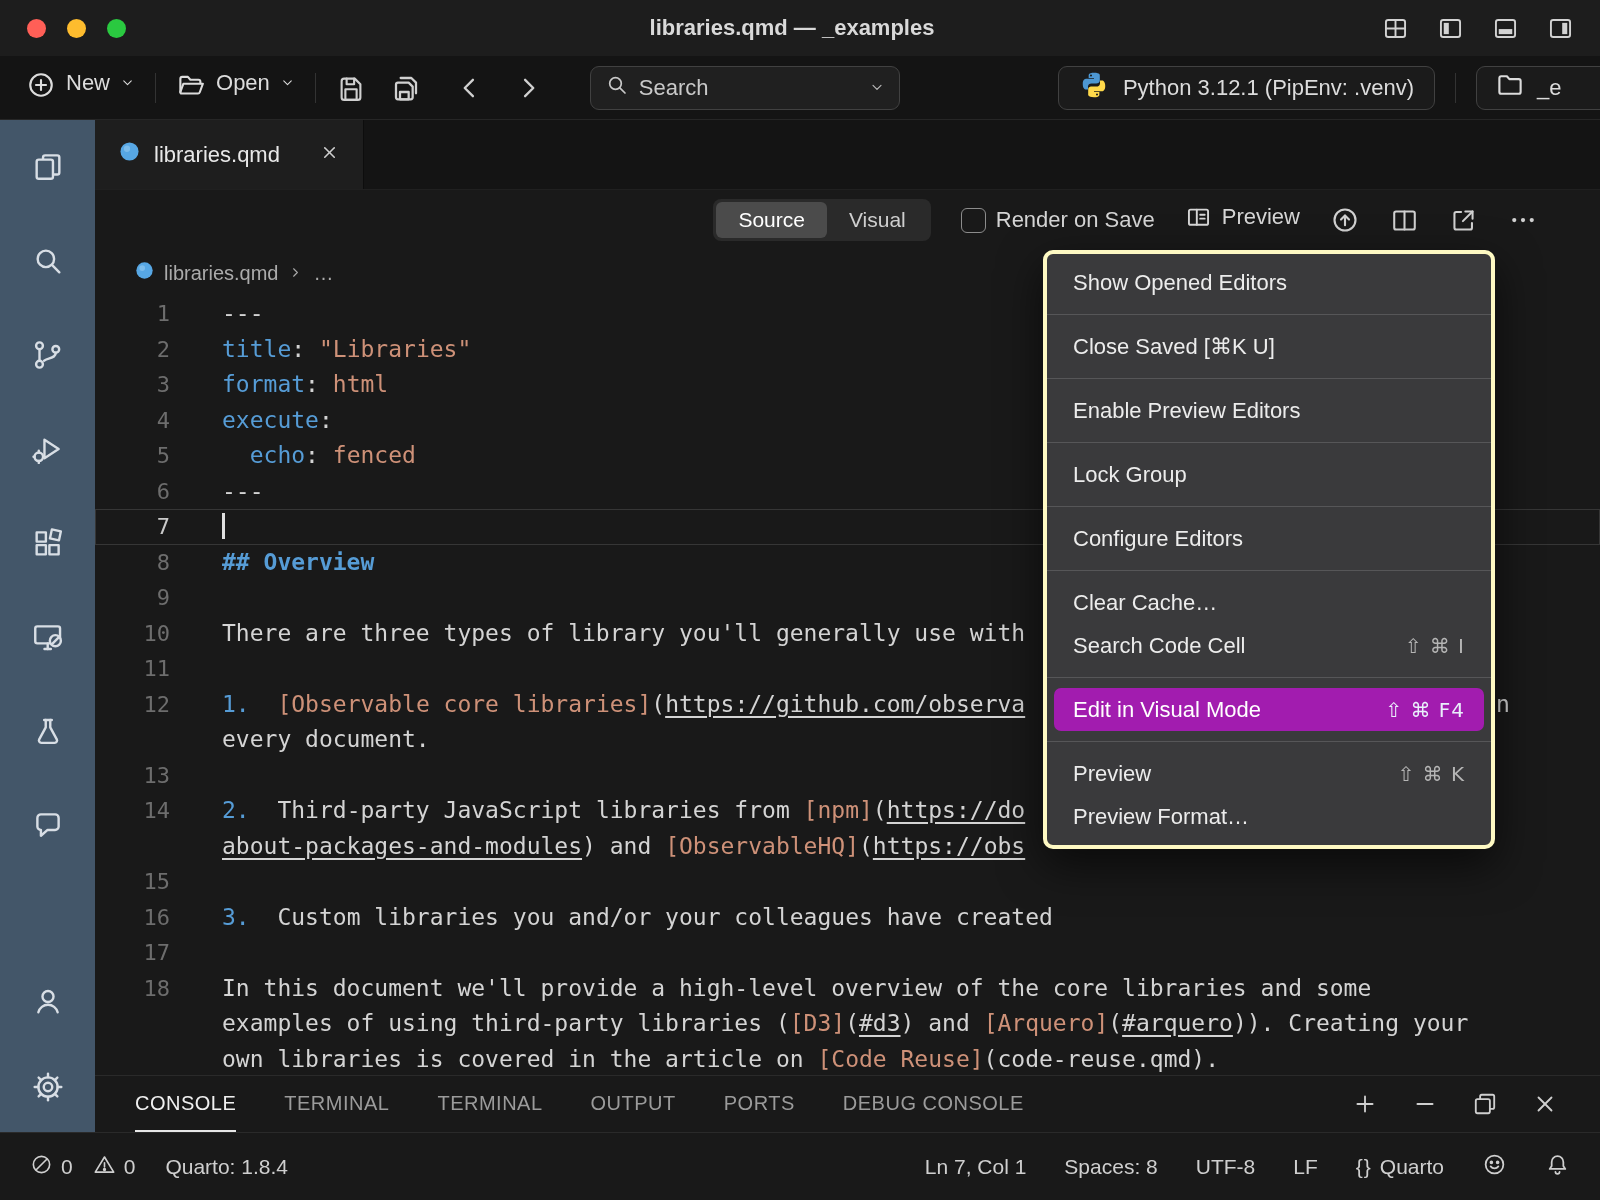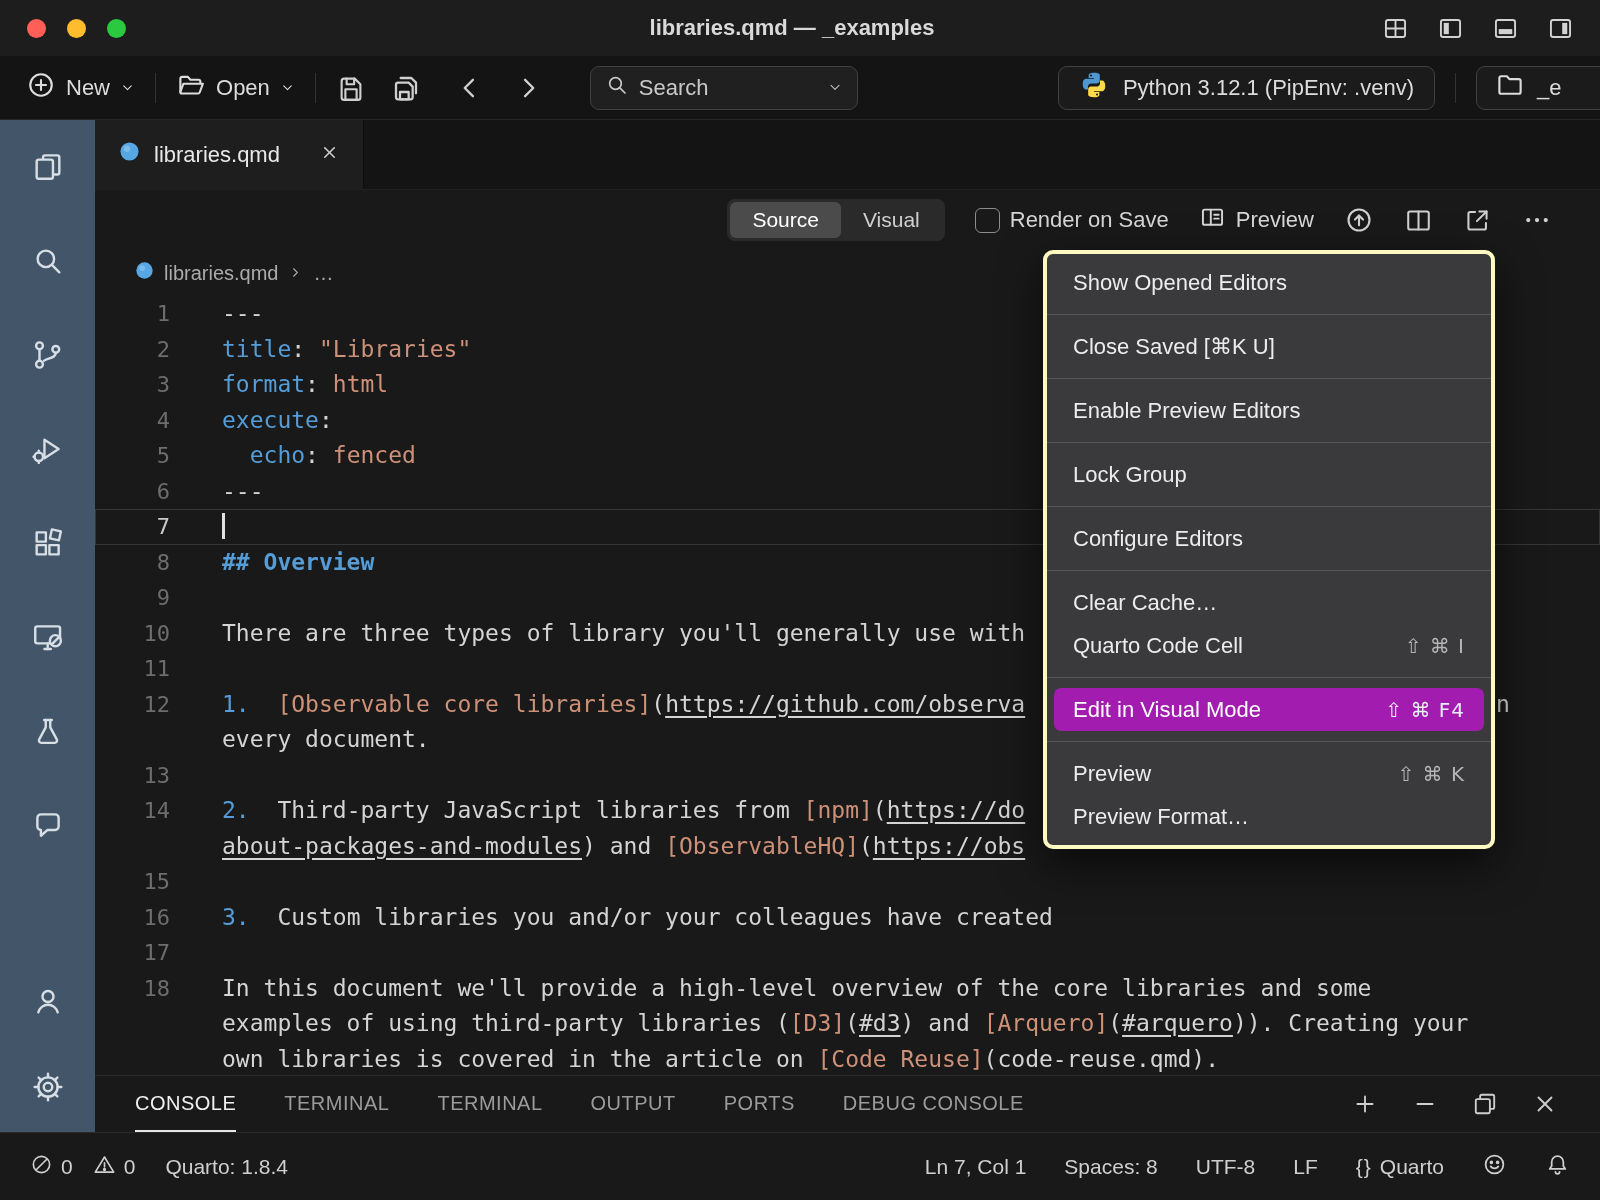--- a/index.html
+++ b/index.html
@@ -1,56 +1,56 @@
 <!DOCTYPE html>
 <html><head>
 <meta charset="utf-8">
 <style>
   * { margin:0; padding:0; box-sizing:border-box; }
   html,body { width:1600px; height:1200px; background:#191919; font-family:"Liberation Sans",sans-serif; color:#d6d6d6; overflow:hidden; }
-  button { background:none; border:0; color:inherit; font:inherit; display:flex; align-items:center; padding:0; cursor:default; }
+  button { background:none; border:0; color:inherit; font:inherit; display:flex; align-items:flex-start; padding:0; cursor:default; }
   .window { position:relative; width:1600px; height:1200px; background:#191919; overflow:hidden; }
 
   
   .si { fill:none; stroke:currentColor; stroke-width:1.7; stroke-linecap:round; stroke-linejoin:round; }
   .si .f { fill:currentColor; stroke:none; }
   .si .mask { fill:#435669; }
 
   
   .titlebar { height:56px; background:#1d1d1d; display:flex; align-items:center; position:relative; }
   .traffic { display:flex; gap:21px; margin-left:27px; z-index:2; }
   .light { width:19px; height:19px; border-radius:50%; display:inline-block; }
   .light.red { background:#ff5f57; } .light.yellow { background:#febc2e; } .light.green { background:#2ac940; }
   .win-title { position:absolute; left:0; right:16px; text-align:center; font-size:22px; font-weight:bold; color:#d9d9d9; pointer-events:none; }
   .win-icons { margin-left:auto; display:flex; gap:28px; margin-right:26px; z-index:2; color:#d2d2d2; }
 
   
   .toolbar { height:64px; background:#141414; border-bottom:1px solid #262626; display:flex; align-items:center; padding:0 0 0 26px; overflow:hidden; font-size:22px; color:#dcdcdc; }
   .tb-btn { gap:10px; }
   .tb-sep { width:1px; height:30px; background:#333; margin:0 20px; flex:0 0 auto; }
   .icon-btn { color:#d0d0d0; }
-  .search-pill { width:268px; height:44px; background:#202020; border:1px solid #414141; border-radius:9px; display:flex; align-items:center; padding:0 14px; margin-left:48px; color:#c9c9c9; }
+  .search-pill { width:310px; height:44px; background:#202020; border:1px solid #414141; border-radius:9px; display:flex; align-items:center; padding:0 14px; margin-left:48px; color:#c9c9c9; }
   .search-pill .lbl { margin-left:10px; }
   .search-pill .chev { margin-left:auto; color:#bdbdbd; }
   .interp-pill { height:44px; background:#1b1b1b; border:1px solid #414141; border-radius:9px; display:flex; align-items:center; gap:14px; padding:0 20px; margin-left:auto; color:#dcdcdc; flex:0 0 auto; }
   .ws-pill { height:44px; background:#1b1b1b; border:1px solid #414141; border-radius:9px; display:flex; align-items:center; gap:12px; padding:0 18px; margin-right:-46px; width:170px; flex:0 0 auto; }
 
   
   .activitybar { position:absolute; top:120px; left:0; width:95px; bottom:68px; background:#435669; display:flex; flex-direction:column; align-items:center; padding:30px 0 28px; }
   .ab-top, .ab-bottom { display:flex; flex-direction:column; gap:60px; }
   .ab-bottom { margin-top:auto; gap:52px; }
   .ab-item { width:95px; height:34px; display:flex; align-items:center; justify-content:center; color:#d8dee5; }
 
   
   .editor { position:absolute; left:95px; top:120px; right:0; bottom:68px; background:#191919; }
   .tabstrip { height:70px; background:#141414; display:flex; border-bottom:1px solid #202020; }
   .tab { background:#1e1e1e; display:flex; align-items:center; padding:0 24px; gap:14px; border-right:1px solid #0d0d0d; font-size:22px; color:#e8e8e8; }
   .tab .close { margin-left:26px; color:#cfcfcf; }
 
-  .ed-header { height:60px; display:flex; align-items:center; justify-content:flex-end; gap:30px; padding-right:48px; }
+  .ed-header { height:60px; display:flex; align-items:center; justify-content:flex-end; gap:30px; padding-right:62px; }
   .seg { display:flex; background:#2a2a2a; border-radius:8px; padding:3px; font-size:21px; }
   .seg-opt { padding:6px 22px; border-radius:6px; color:#cfcfcf; }
   .seg-opt.selected { background:#4b4b4b; color:#fff; }
   .chk-row { display:flex; align-items:center; gap:10px; font-size:22px; color:#d4d4d4; }
   .checkbox { width:25px; height:25px; border:1.5px solid #8c8c8c; border-radius:6px; background:transparent; }
   .hdr-btn { gap:10px; font-size:22px; color:#d6d6d6; }
 
   .breadcrumb { height:46px; display:flex; align-items:center; gap:10px; padding-left:40px; font-size:20px; color:#ababab; }
 
   .code-area { position:absolute; top:176px; left:0; right:0; bottom:57px; font-family:"DejaVu Sans Mono",monospace; font-size:23px; overflow:hidden; }
@@ -543,21 +543,21 @@
       </div>
       <div class="menu-sep"></div>
       <div class="menu-item">
         <span class="menu-label">Configure Editors</span>
       </div>
       <div class="menu-sep"></div>
       <div class="menu-item">
         <span class="menu-label">Clear Cache…</span>
       </div>
       <div class="menu-item">
-        <span class="menu-label">Quarto Code Cell</span>
+        <span class="menu-label">Search Code Cell</span>
         <span class="menu-shortcut">⇧ ⌘ I</span>
       </div>
       <div class="menu-sep"></div>
       <div class="menu-item active">
         <span class="menu-label">Edit in Visual Mode</span>
         <span class="menu-shortcut">⇧ ⌘ F4</span>
       </div>
       <div class="menu-sep"></div>
       <div class="menu-item">
         <span class="menu-label">Preview</span>

